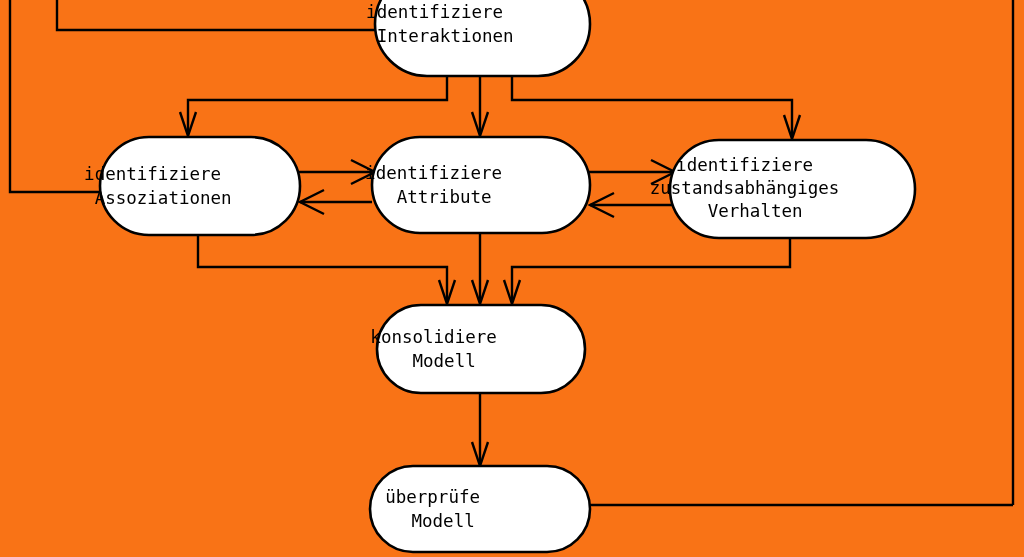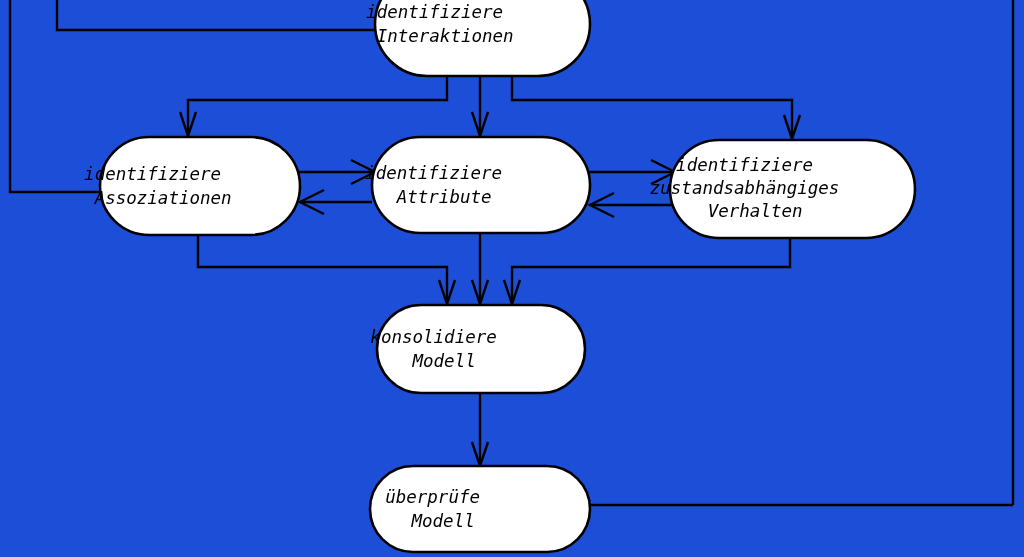--- a/index.html
+++ b/index.html
@@ -1,20 +1,20 @@
 <!DOCTYPE html>
 <html><head>
 <meta charset="utf-8">
 <style>
   html,body{margin:0;padding:0;background:#ffffff;}
   body{
     font-family:"DejaVu Sans Mono", monospace;
     width:1024px;height:557px;overflow:hidden;position:relative;
   }
-  #diagram-root{position:relative;width:1024px;height:557px;background:#1d4ed8;font-style:italic;}
+  #diagram-root{position:relative;width:1024px;height:557px;background:#f97316;}
   svg#flow{position:absolute;left:0;top:0;width:1024px;height:557px;display:block;}
   .node-shape{fill:#ffffff;stroke:#000000;stroke-width:2.6;}
   .edge{stroke:#000000;stroke-width:2.4;fill:none;stroke-linecap:butt;stroke-linejoin:miter;}
   .node-label{
     font-family:"DejaVu Sans Mono", monospace;
     font-size:17.5px;
     fill:#000000;
     text-anchor:middle;
     dominant-baseline:middle;
     white-space:pre;

